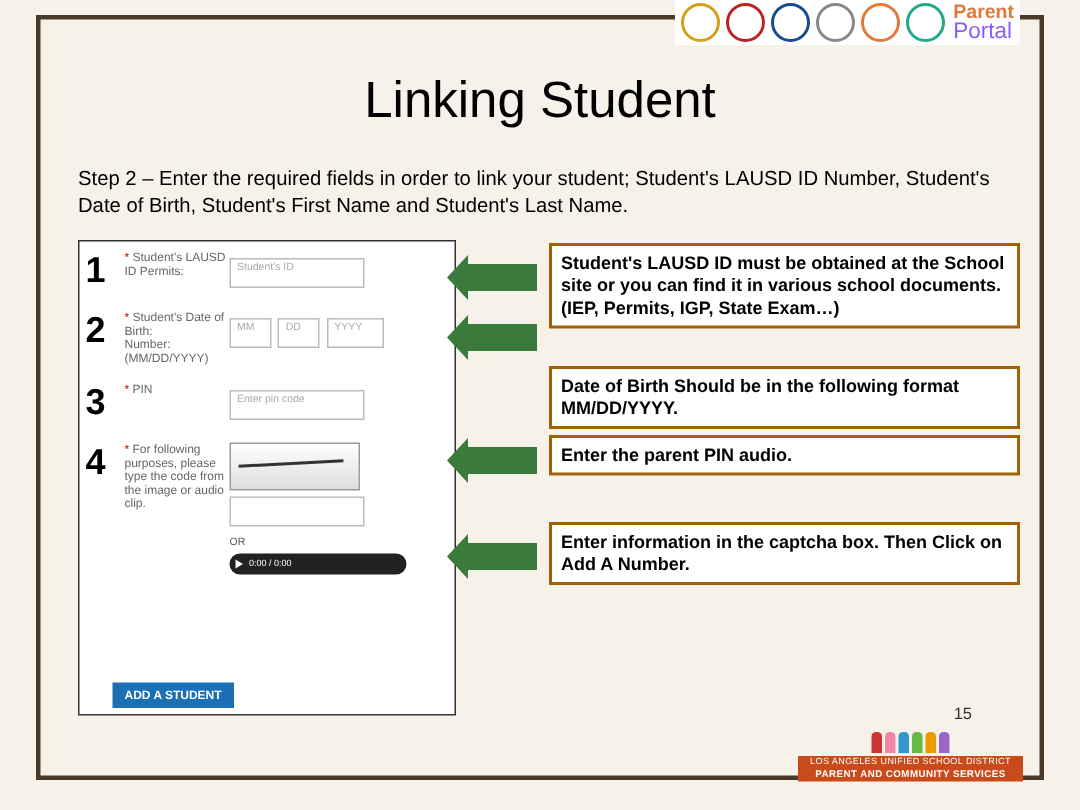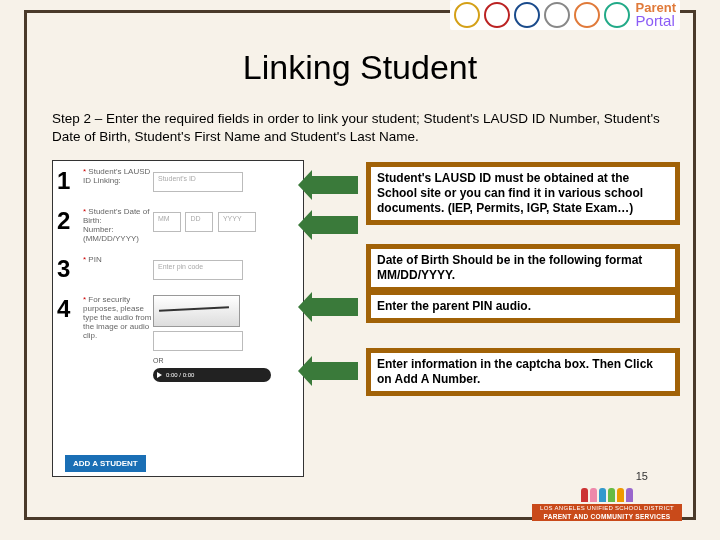--- a/index.html
+++ b/index.html
@@ -23,25 +23,25 @@
   .rn{font-size:24px;font-weight:bold;width:22px;color:#000;margin-right:4px}
   .lbl{font-size:8px;color:#666;width:70px}
   .star{color:#c00}
   .inp{flex:1}
   .box{border:1px solid #bbb;height:14px;font-size:7px;color:#aaa;padding:2px 4px;background:#fff;display:inline-block}
   .cap{width:85px;height:30px;background:linear-gradient(#fff,#ddd);border:1px solid #999;position:relative}
   .squig{position:absolute;left:5px;top:12px;width:70px;height:2px;background:#333;transform:rotate(-3deg)}
   .audio{width:110px;height:14px;background:#222;border-radius:7px;margin-top:4px;display:flex;align-items:center;padding:0 4px;gap:4px}
   .play{width:0;height:0;border-left:5px solid #fff;border-top:3px solid transparent;border-bottom:3px solid transparent}
   .atime{color:#fff;font-size:6px}
-  .btn-add{position:absolute;bottom:4px;left:12px;background:#1a6fb5;color:#fff;font-size:8px;font-weight:bold;padding:4px 8px}
+  .btn-add{position:absolute;bottom:4px;left:22px;background:#1a6fb5;color:#fff;font-size:8px;font-weight:bold;padding:4px 8px}
   .arrow{position:absolute;left:310px;width:48px;height:18px;background:#3a7a3a}
   .arrow:before{content:"";position:absolute;left:-12px;top:-6px;width:0;height:0;border-right:14px solid #3a7a3a;border-top:15px solid transparent;border-bottom:15px solid transparent}
   .a1{top:176px}.a2{top:216px}.a3{top:298px}.a4{top:362px}
-  .hint{position:absolute;left:366px;right:40px;background:#fff;border:5px solid #a16207;padding:4px 6px;font-size:12px;font-weight:bold;line-height:1.25}
+  .hint{position:absolute;left:366px;right:40px;background:#fff;border:2px solid #a16207;padding:4px 6px;font-size:12px;font-weight:bold;line-height:1.25}
   .h1{top:162px}
   .h2{top:244px;font-weight:normal}
   .h2 b{font-weight:bold}
   .h3{top:290px}
   .h4{top:348px}
   .slidenum{position:absolute;right:72px;bottom:58px;font-size:11px;color:#333}
   .footlogo{position:absolute;right:38px;bottom:14px;width:150px;height:38px}
   .footppl{height:16px;display:flex;justify-content:center;gap:2px}
   .person{width:7px;height:14px;border-radius:3px 3px 0 0}
   .footbar{background:#c94a1a;color:#fff;font-size:6px;text-align:center;padding:1px 0;letter-spacing:.3px}
@@ -64,40 +64,40 @@
     <span class="pp2">Portal</span>
   </div>
 </div>
 
 <div class="title">Linking Student</div>
 <div class="intro">Step 2 – Enter the required fields in order to link your student; Student's LAUSD ID Number, Student's Date of Birth, Student's First Name and Student's Last Name.</div>
 
 <div class="panel">
   <div class="row">
     <div class="rn">1</div>
-    <div class="lbl"><span class="star">* </span><span>Student's LAUSD ID Linking:</span></div>
+    <div class="lbl"><span class="star">* </span><span>Student's LAUSD ID Permits:</span></div>
     <div class="inp"><div class="box" style="width:80px">Student's ID</div></div>
   </div>
   <div class="row">
     <div class="rn">2</div>
     <div class="lbl"><span class="star">* </span><span>Student's Date of Birth:</span><br><span>Number: (MM/DD/YYYY)</span></div>
     <div class="inp">
       <span class="box" style="width:18px">MM</span>
       <span class="box" style="width:18px">DD</span>
       <span class="box" style="width:28px">YYYY</span>
     </div>
   </div>
   <div class="row">
     <div class="rn">3</div>
     <div class="lbl"><span class="star">* </span><span>PIN</span></div>
     <div class="inp"><div class="box" style="width:80px">Enter pin code</div></div>
   </div>
   <div class="row">
     <div class="rn">4</div>
-    <div class="lbl"><span class="star">* </span><span>For security purposes, please type the audio from the image or audio clip.</span></div>
+    <div class="lbl"><span class="star">* </span><span>For following purposes, please type the code from the image or audio clip.</span></div>
     <div class="inp">
       <div class="cap">
           <div class="squig"></div>
         </div>
       <div class="box" style="width:80px;margin-top:4px"></div>
       <div style="font-size:7px;color:#555;margin-top:2px">OR</div>
       <div class="audio">
         <div class="play"></div>
         <div class="atime">0:00 / 0:00</div>
       </div>

